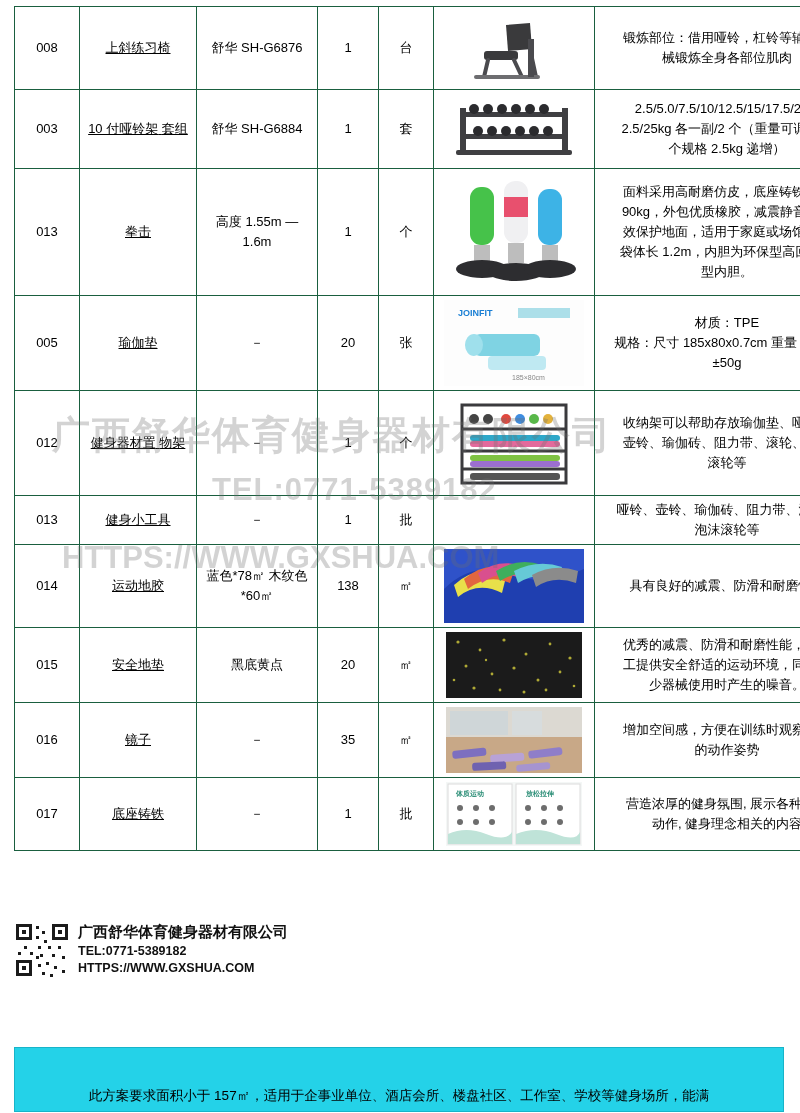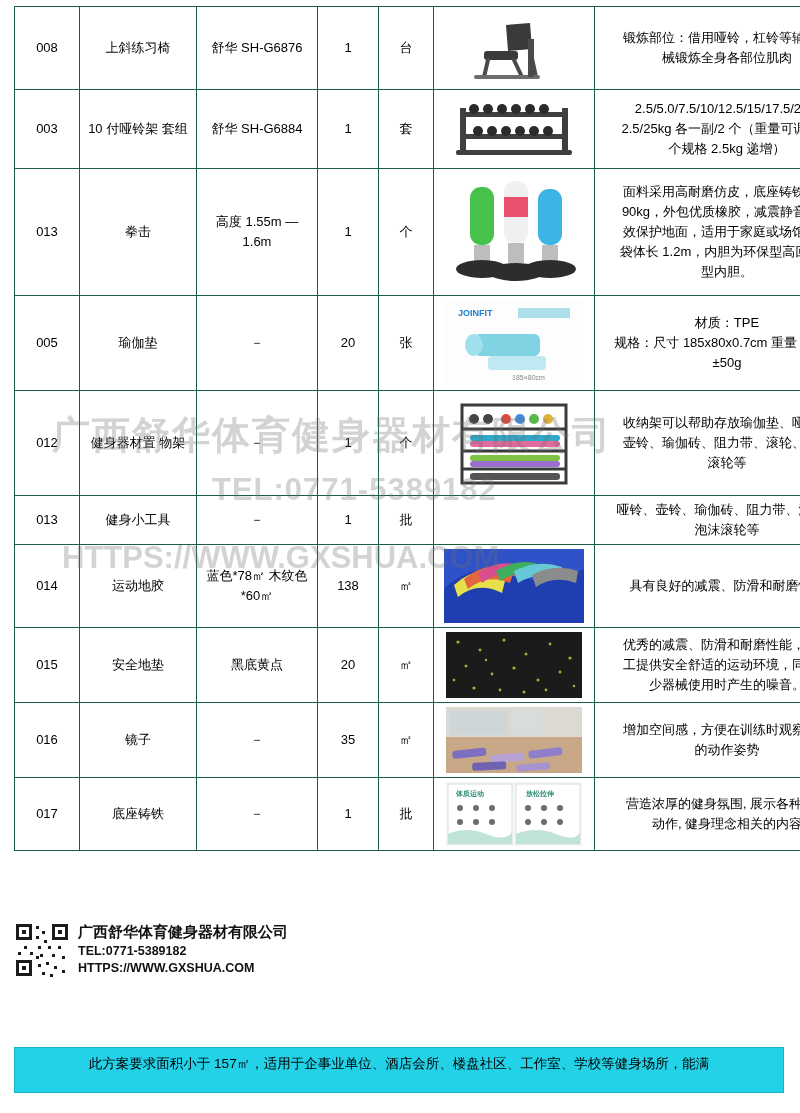--- a/index.html
+++ b/index.html
@@ -21,21 +21,21 @@
   table.spec td{
     border:1px solid #1a5f3f;
     padding:4px 6px;
     font-size:13px;
     vertical-align:middle;
     text-align:center;
     line-height:1.55;
     color:#000;
   }
   td.no{width:52px;font-size:13px;}
-  td.name{width:104px;}
+  td.name{width:104px;text-decoration:underline;}
   td.model{width:108px;font-size:12.5px;}
   td.qty{width:48px;}
   td.unit{width:42px;}
   td.pic{width:148px;padding:2px;}
   td.desc{
     width:252px;text-align:left;font-size:12.5px;padding:6px 8px;line-height:1.62;
   }
   .lines span{display:block;}
   
   .imgwrap{display:flex;align-items:flex-start;justify-content:center;}
@@ -59,25 +59,25 @@
   .stamp{
     position:absolute;left:14px;top:916px;display:flex;align-items:flex-start;gap:8px;
     z-index:5;
   }
   .qr{width:56px;height:56px;background:#fff;position:relative;}
   .stamp-lines{font-size:13px;color:#111;line-height:1.38;font-weight:bold;}
   .stamp-lines .l1{font-size:15px;}
   .stamp-lines .l2,.stamp-lines .l3{font-size:12.5px;font-weight:bold;}
   
   .footer{
-    position:absolute;left:14px;top:1041px;width:770px;height:46px;
+    position:absolute;left:14px;top:1041px;width:770px;height:65px;
     background:#24d2e8;
     border:1px solid #17b4c9;
     box-sizing:border-box;
-    display:flex;align-items:flex-start;justify-content:center;
+    display:flex;align-items:flex-end;justify-content:center;
     padding:4px 14px;
   }
   .footer p{
     margin:0;font-size:13.5px;line-height:1.72;color:#000;text-align:center;
     font-family:"Liberation Sans","DejaVu Sans",sans-serif;
   }
 </style>
 </head>
 <body>
 

